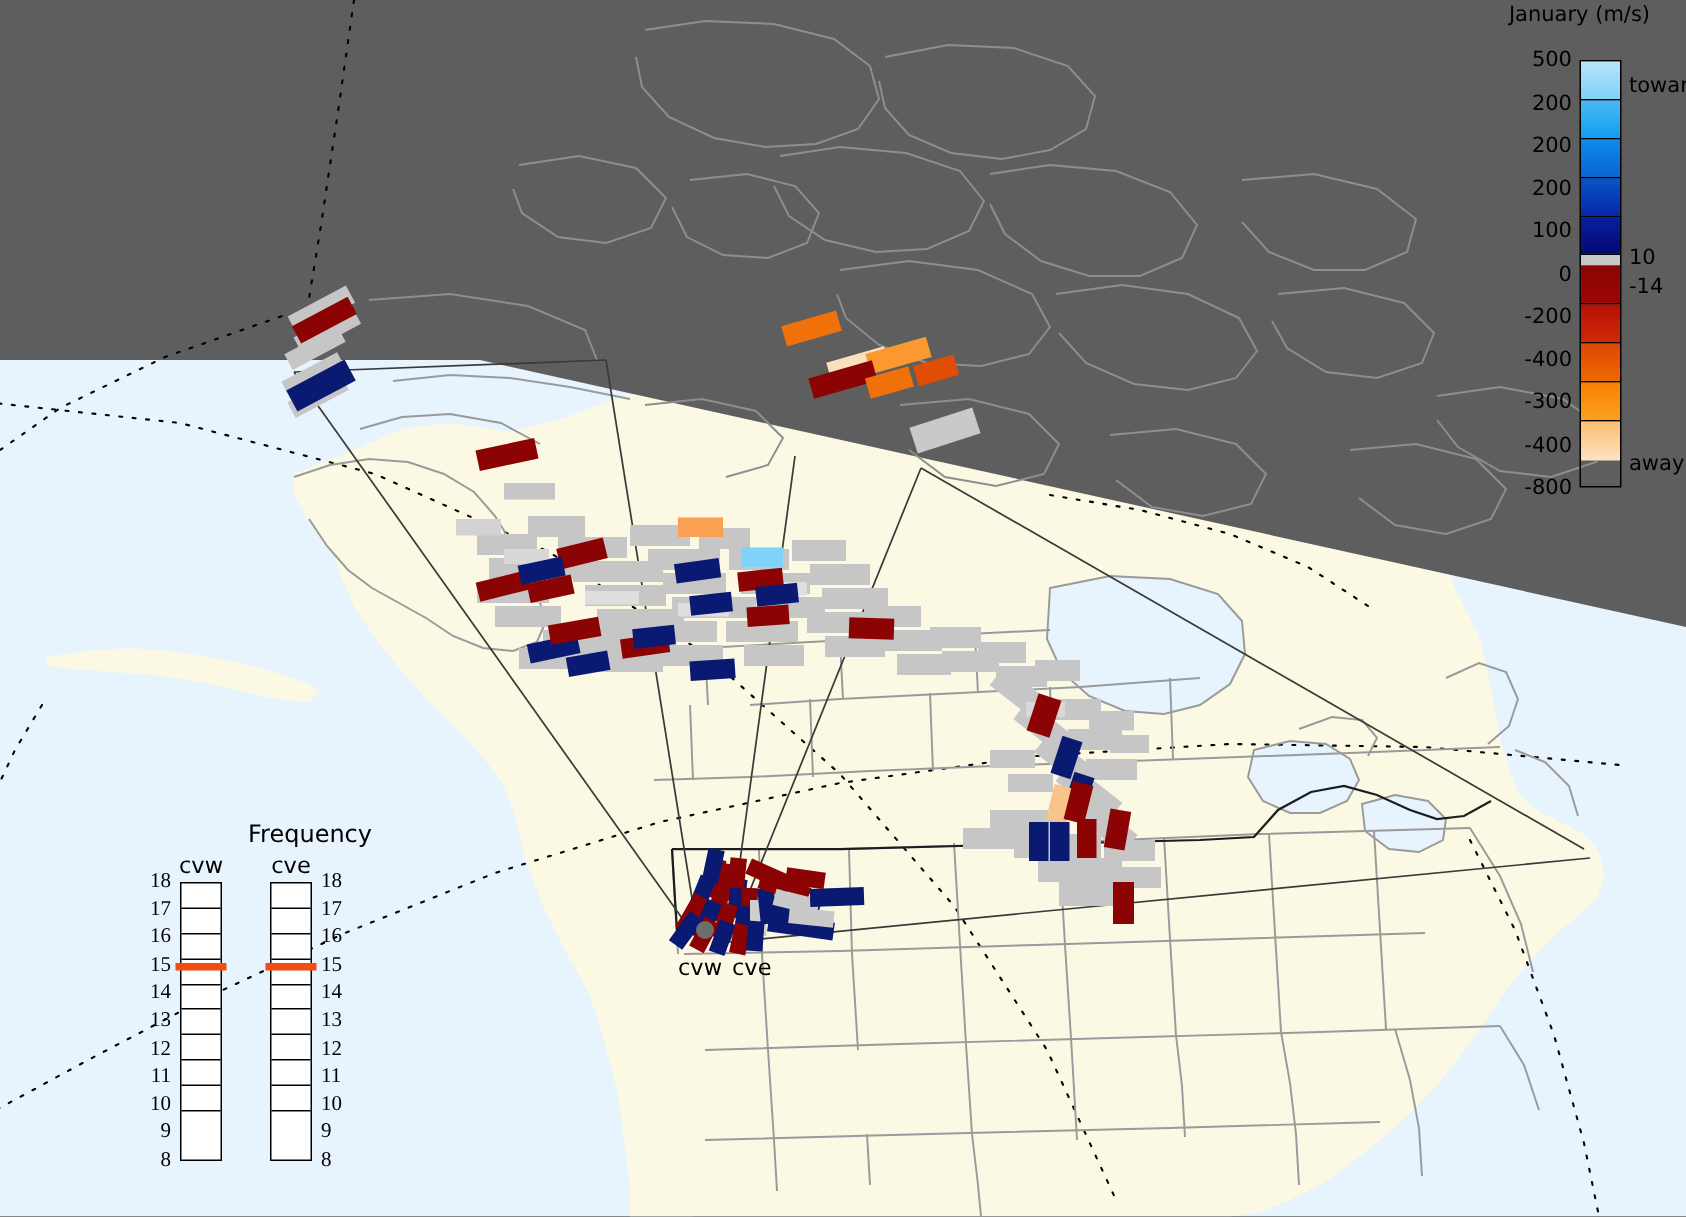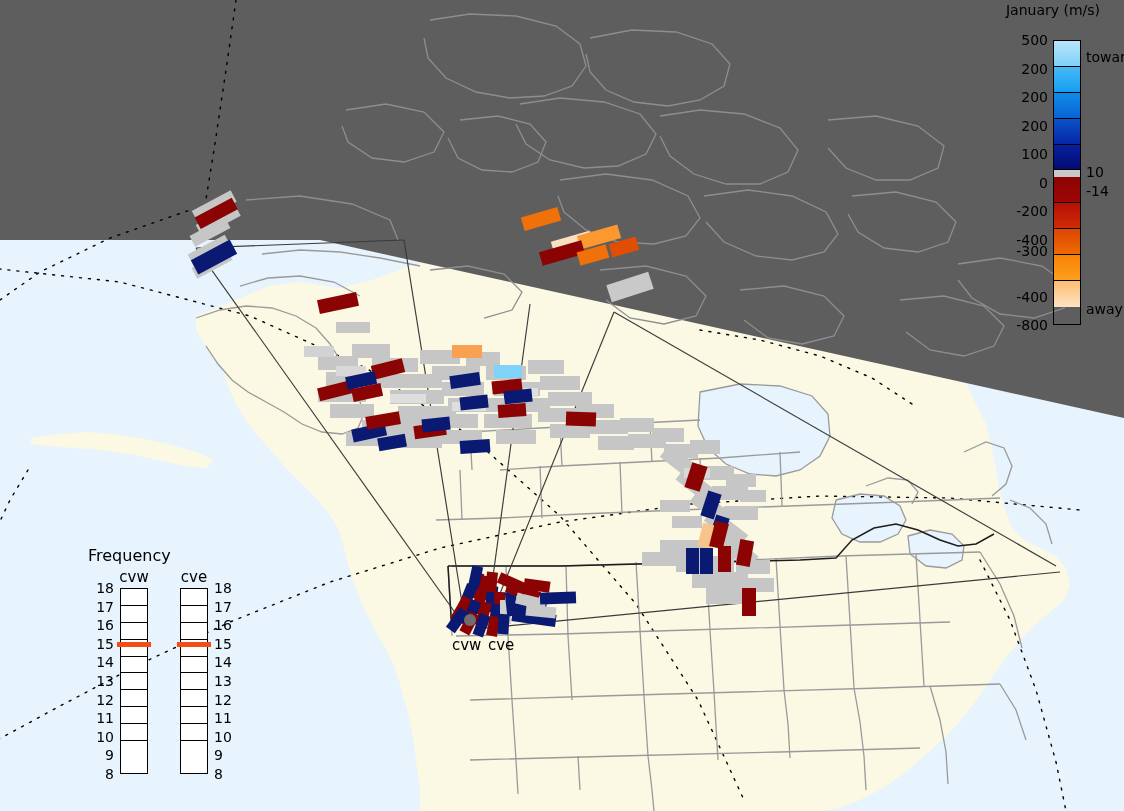--- a/index.html
+++ b/index.html
@@ -17,27 +17,27 @@
   #velbar .cbox{position:absolute;left:75px;top:38px;width:28px;height:285px;border:1px solid #000;box-sizing:border-box;}
   #velbar .cbox .seg{width:100%;height:25.9px;border-bottom:1px solid #000;box-sizing:border-box;}
   #velbar .cbox .seg:last-child{border-bottom:none;}
   #velbar .cbox .zero{height:7px;border:none;background:#c8c8c8;}
   #velbar .tick{position:absolute;right:0;width:62px;text-align:right;color:#000;font-size:14px;line-height:14px;}
   #velbar .ticks{position:absolute;left:0;top:0;width:70px;height:330px;}
   #velbar .side{position:absolute;left:108px;color:#000;font-size:14px;line-height:14px;white-space:nowrap;}
 
   
   #freq{position:absolute;left:88px;top:546px;width:160px;height:240px;}
-  #freq .ftitle{position:absolute;left:0;top:0;width:160px;text-align:left;color:#000;font-size:16px;}
+  #freq .ftitle{position:absolute;left:0;top:0;width:160px;text-align:right;color:#000;font-size:16px;}
   #freq .gname{position:absolute;color:#000;font-size:15px;text-align:center;width:54px;}
   #freq .gauge{position:absolute;width:28px;height:186px;border:1.6px solid #000;box-sizing:border-box;background:#fff;}
   #freq .gauge .cell{width:100%;height:16.9px;border-bottom:1.4px solid #000;box-sizing:border-box;}
   #freq .gauge .cell:last-child{border-bottom:none;}
   #freq .bar{position:absolute;height:5px;width:34px;background:#f44d14;}
-  #freq .lbl{position:absolute;color:#000;font-size:14px;line-height:14px;width:20px;}
+  #freq .lbl{position:absolute;color:#000;font-size:14px;line-height:14px;width:20px;font-family:Liberation Serif, serif;}
   #freq .lbl.l{text-align:right;}
   #freq .lbl.r{text-align:left;}
 
   
   .sitelabel{position:absolute;color:#000;font-size:15px;white-space:nowrap;}
 </style>
 </head>
 <body>
 
 <div id="stage">
@@ -394,21 +394,21 @@
       </div>
     <div class="ticks" id="cbticks">
         <div class="tick" style="top: 31px;">500</div>
         <div class="tick" style="top: 59.5px;">200</div>
         <div class="tick" style="top: 88px;">200</div>
         <div class="tick" style="top: 117px;">200</div>
         <div class="tick" style="top: 145px;">100</div>
         <div class="tick" style="top: 173.5px;">0</div>
         <div class="tick" style="top: 202px;">-200</div>
         <div class="tick" style="top: 230.5px;">-400</div>
-        <div class="tick" style="top: 242px;">-300</div>
+        <div class="tick" style="top: 259px;">-300</div>
         <div class="tick" style="top: 287.5px;">-400</div>
         <div class="tick" style="top: 316px;">-800</div>
       </div>
     <div class="side" id="lab-toward" style="top:48px">toward</div>
     <div class="side" id="lab-pos" style="top:163px">10</div>
     <div class="side" id="lab-neg" style="top:182px">-14</div>
     <div class="side" id="lab-away" style="top:300px">away</div>
   </div>
 
   <div id="freq">

